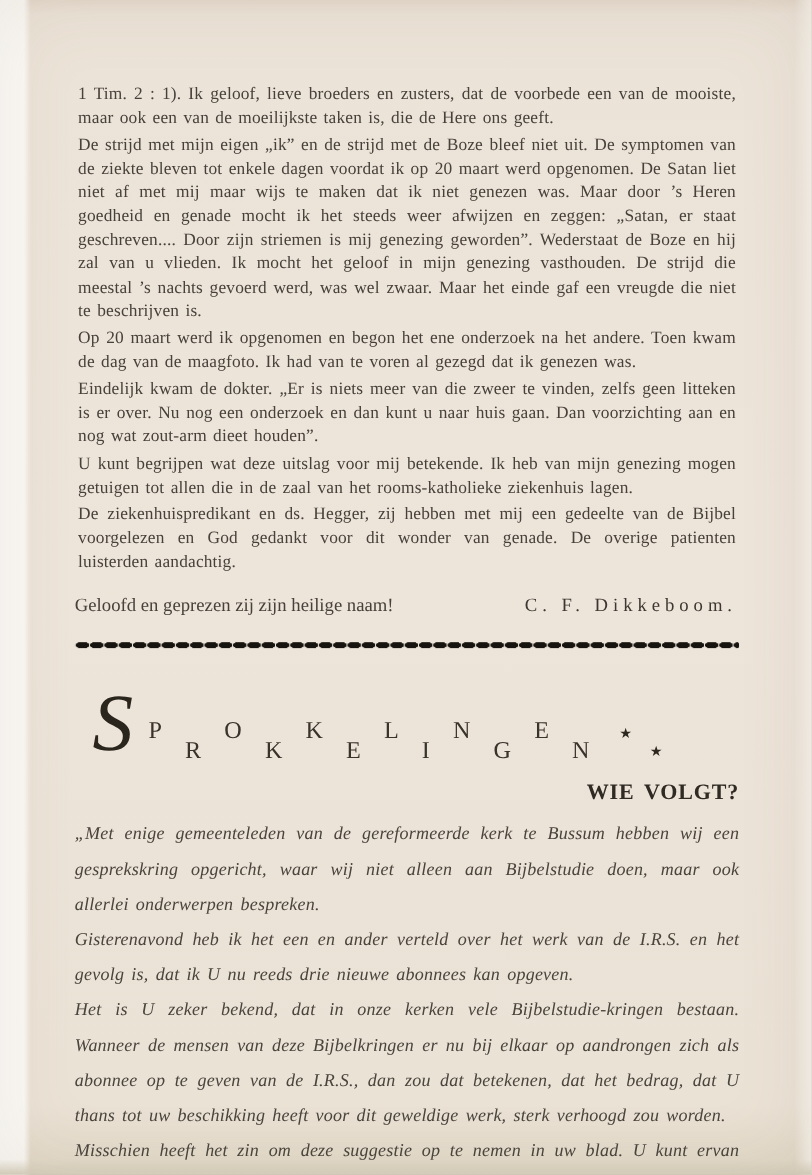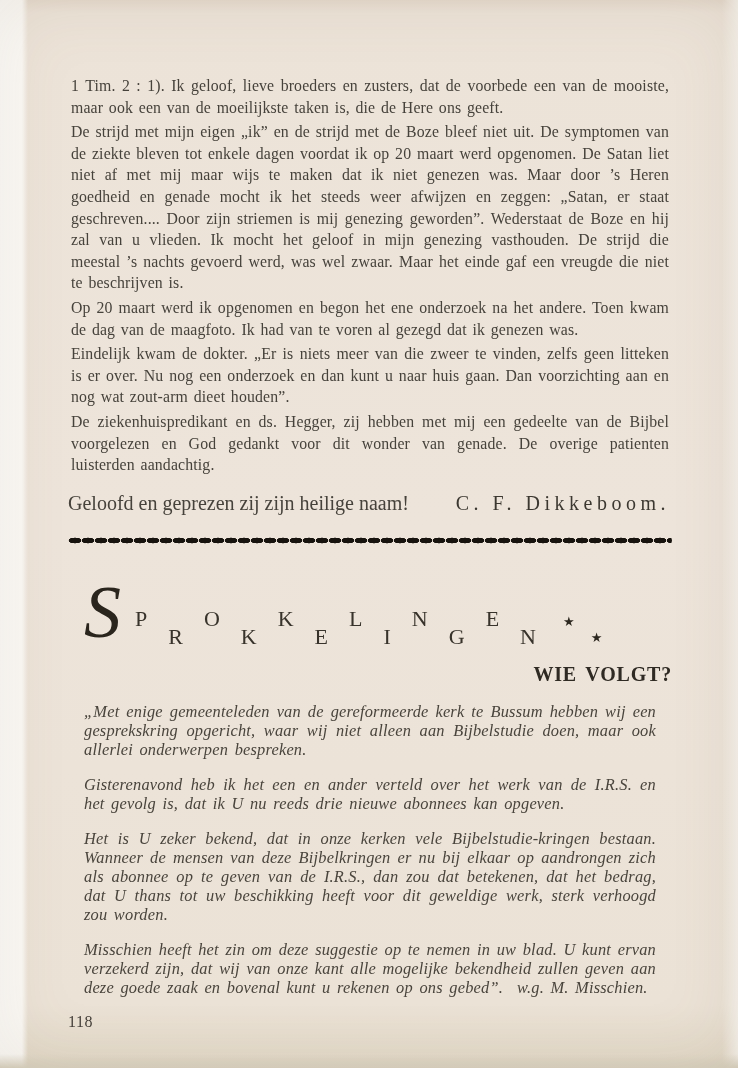--- a/index.html
+++ b/index.html
@@ -20,21 +20,21 @@
   .vignette{position:absolute;inset:0;pointer-events:none;
     box-shadow:inset 0 0 70px rgba(120,100,75,0.12);}
   .content{position:absolute;left:68px;top:72px;width:604px;}
 
   
   .testimony p{
     margin:3px;font-size:15.8px;line-height:21.6px;text-align:justify;
     letter-spacing:0.15px;word-spacing:1.6px;color:#46423b;
   }
   .closing{display:flex;justify-content:space-between;align-items:baseline;
-    font-size:20px;line-height:21.6px;color:#46423b;margin-top:17px;}
+    font-size:17px;line-height:21.6px;color:#46423b;margin-top:17px;}
   .closing .sig{letter-spacing:4.5px;color:#3c3831;white-space:nowrap;padding-right:2px;}
 
   
   .divider{
     height:9px;margin:22px 0 26px 0;border-radius:5px;
     background-image:radial-gradient(9px 4.2px at 7px 50%, #17130e 68%, rgba(23,19,14,0) 73%);
     background-size:13px 9px;background-repeat:repeat-x;
   }
 
   
@@ -53,21 +53,21 @@
   .sprok .star.up{transform:translateY(-5px);}
   .sprok .star.down{transform:translateY(11px);}
 
   .wie{
     text-align:right;font-weight:bold;font-size:20px;color:#2f2a23;
     letter-spacing:0.8px;word-spacing:3px;margin:6px 0 10px 0;
   }
 
   
   .letterblock p{
-    margin:16px;font-style:italic;font-size:16.4px;line-height:19px;
+    margin:0;font-style:italic;font-size:16.4px;line-height:32px;
     text-align:justify;letter-spacing:0.2px;word-spacing:2.2px;color:#49443c;
   }
   .letterblock .sig{font-style:italic;white-space:nowrap;padding-left:14px;}
 
   .pagenum{font-size:16px;color:#45403a;margin-top:2px;letter-spacing:0.5px;}
 </style>
 </head>
 <body>
 
 <div class="page">
@@ -76,20 +76,21 @@
   <div class="edge edge-bottom"></div>
   <div class="vignette"></div>
 
   <div class="content">
 
     <section class="testimony">
       <p>1 Tim. 2 : 1). Ik geloof, lieve broeders en zusters, dat de voorbede een van de mooiste, maar ook een van de moeilijkste taken is, die de Here ons geeft.</p>
       <p>De strijd met mijn eigen „ik” en de strijd met de Boze bleef niet uit. De symptomen van de ziekte bleven tot enkele dagen voordat ik op 20 maart werd opgenomen. De Satan liet niet af met mij maar wijs te maken dat ik niet genezen was. Maar door ’s Heren goedheid en genade mocht ik het steeds weer afwijzen en zeggen: „Satan, er staat geschreven.... Door zijn striemen is mij genezing geworden”. Wederstaat de Boze en hij zal van u vlieden. Ik mocht het geloof in mijn genezing vasthouden. De strijd die meestal ’s nachts gevoerd werd, was wel zwaar. Maar het einde gaf een vreugde die niet te beschrijven is.</p>
       <p>Op 20 maart werd ik opgenomen en begon het ene onderzoek na het andere. Toen kwam de dag van de maagfoto. Ik had van te voren al gezegd dat ik genezen was.</p>
       <p>Eindelijk kwam de dokter. „Er is niets meer van die zweer te vinden, zelfs geen litteken is er over. Nu nog een onderzoek en dan kunt u naar huis gaan. Dan voorzichting aan en nog wat zout-arm dieet houden”.</p>
+      <p>U kunt begrijpen wat deze uitslag voor mij betekende. Ik heb van mijn genezing mogen getuigen tot allen die in de zaal van het rooms-katholieke ziekenhuis lagen.</p>
       <p>De ziekenhuispredikant en ds. Hegger, zij hebben met mij een gedeelte van de Bijbel voorgelezen en God gedankt voor dit wonder van genade. De overige patienten luisterden aandachtig.</p>
       <div class="closing">
         <span>Geloofd en geprezen zij zijn heilige naam!</span>
         <span class="sig">C. F. Dikkeboom.</span>
       </div>
     </section>
 
     <div class="divider"></div>
 
     <header class="sprok">

